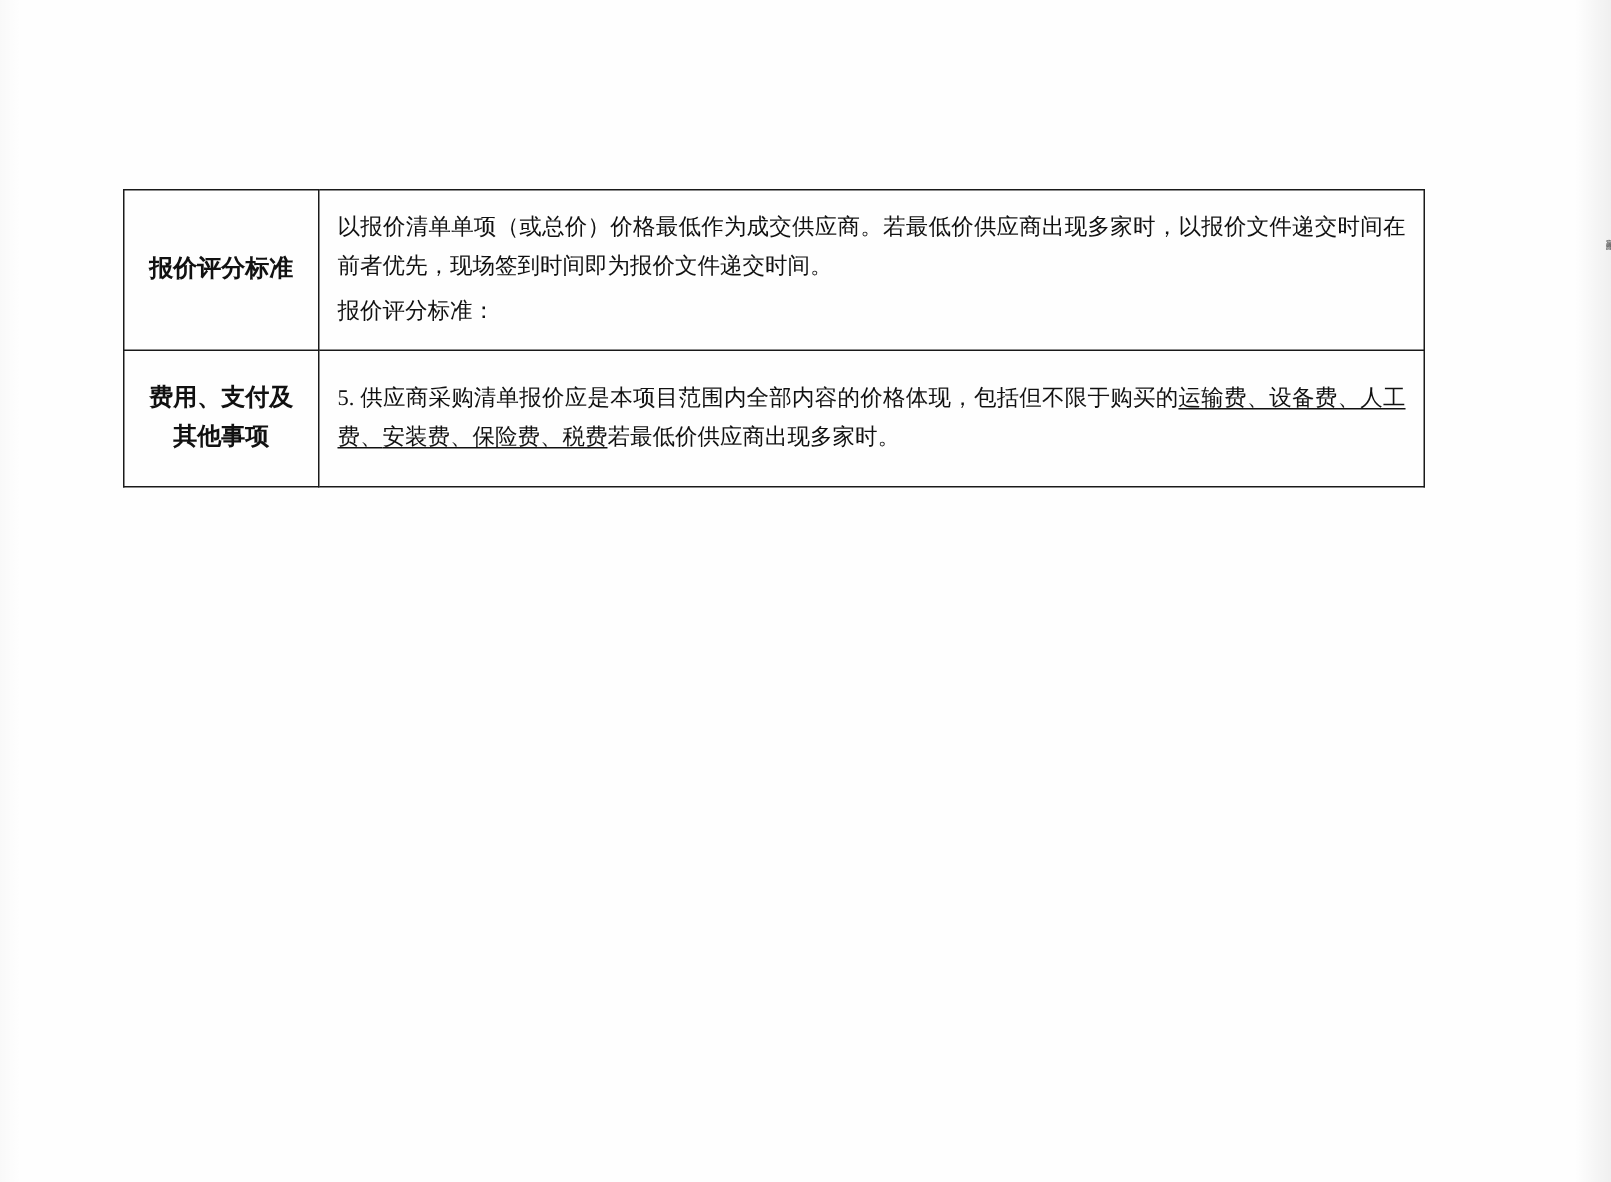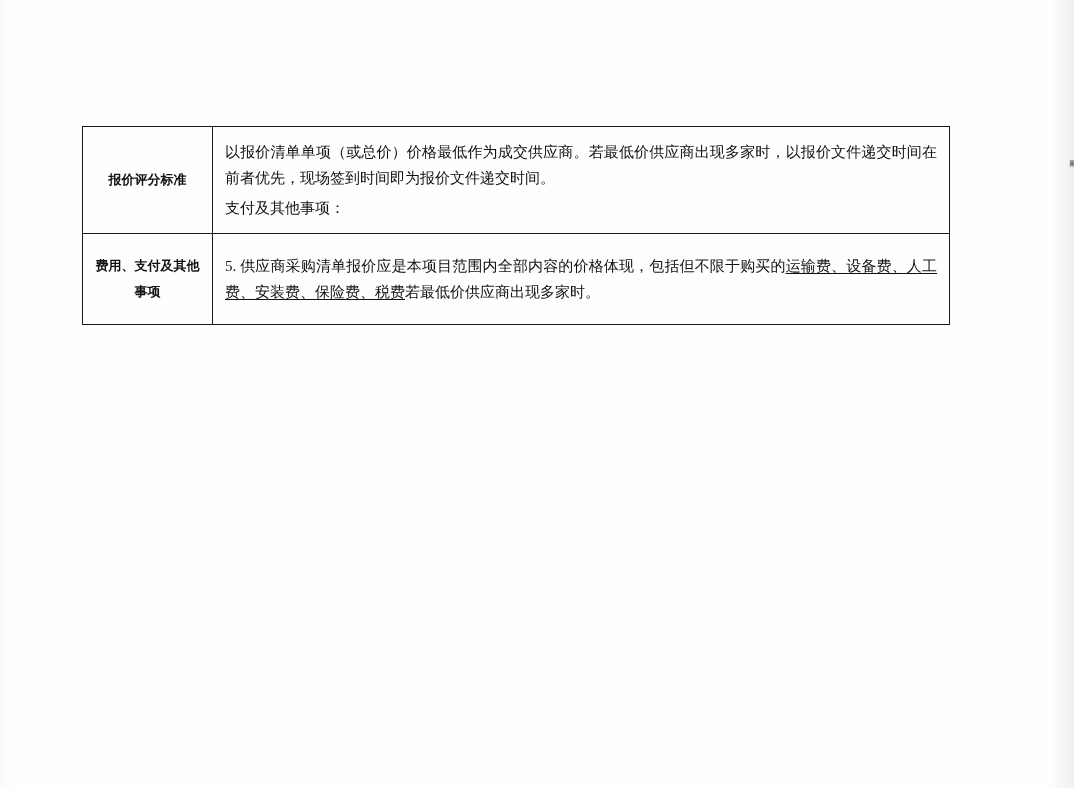--- a/index.html
+++ b/index.html
@@ -75,21 +75,21 @@
     border: 1px solid #1a1a1a;
     vertical-align: middle;
     padding: 12px;
   }
   .col-label {
     width: 130px;
   }
   .label-cell {
     text-align: center;
     font-weight: bold;
-    font-size: 13px;
+    font-size: 16px;
     line-height: 26px;
     padding: 8px 6px;
     font-family: "Liberation Serif", "DejaVu Serif", serif;
   }
   .content-cell {
     padding: 10px 10px 10px 12px;
     font-size: 15px;
     line-height: 26px;
     text-align: justify;
     font-family: "Liberation Serif", "DejaVu Serif", serif;
@@ -116,21 +116,21 @@
   <table class="doc-table">
     <colgroup>
       <col class="col-label">
       <col>
     </colgroup>
     <tbody>
       <tr class="row-1">
         <td class="label-cell">报价评分标准</td>
         <td class="content-cell">
           <p class="para">以报价清单单项（或总价）价格最低作为成交供应商。若最低价供应商出现多家时，以报价文件递交时间在前者优先，现场签到时间即为报价文件递交时间。</p>
-          <p class="para">支付及其他事项：</p>
+          <p class="para">报价评分标准：</p>
         </td>
       </tr>
       <tr class="row-3">
         <td class="label-cell">费用、支付及其他事项</td>
         <td class="content-cell">
           <p class="para"><span>5. 供应商采购清单报价应是本项目范围内全部内容的价格体现，包括但不限于购买的</span><span class="u">运输费、设备费、人工费、</span><span class="u">安装费、保险费、税费</span><span>若最低价供应商出现多家时。</span></p>
         </td>
       </tr>
     </tbody>
   </table>

